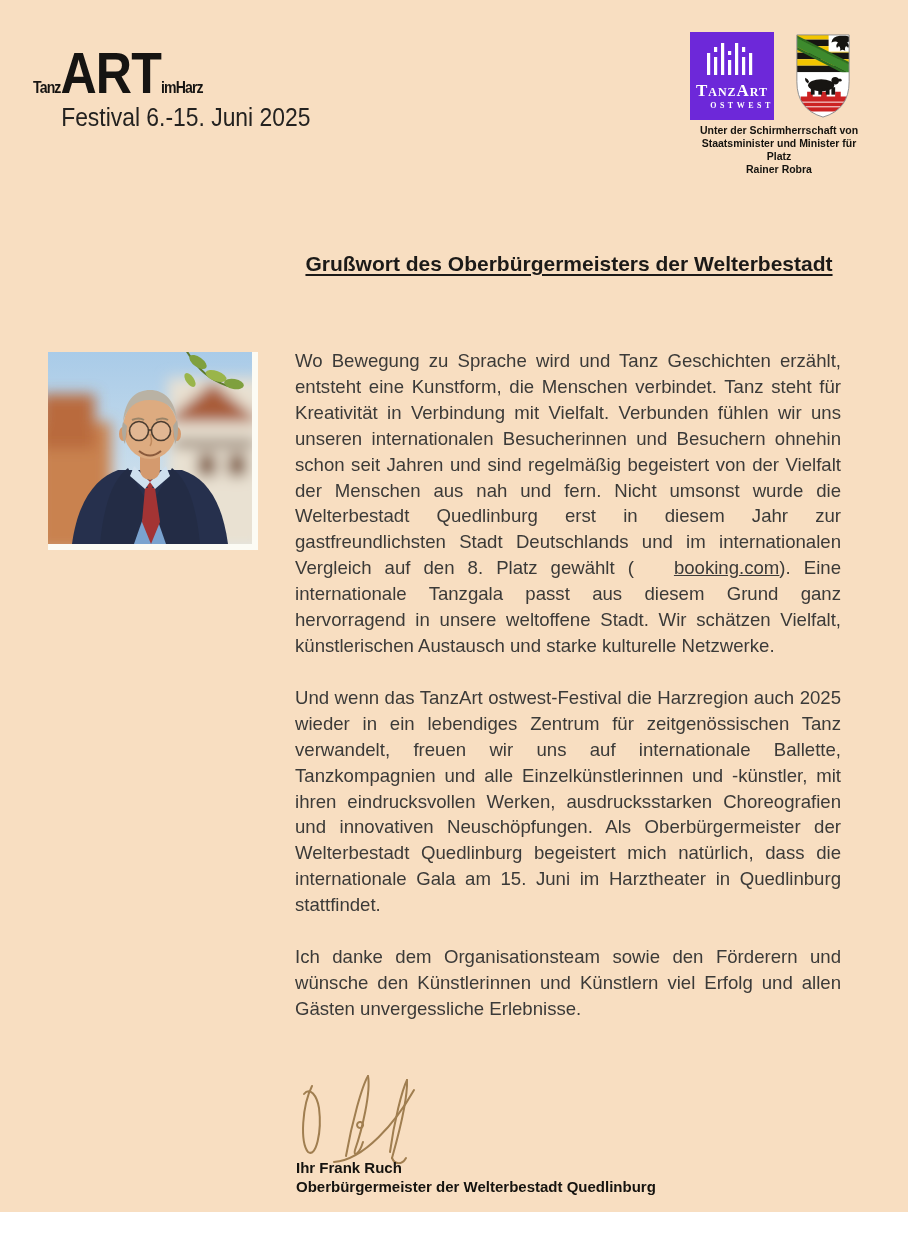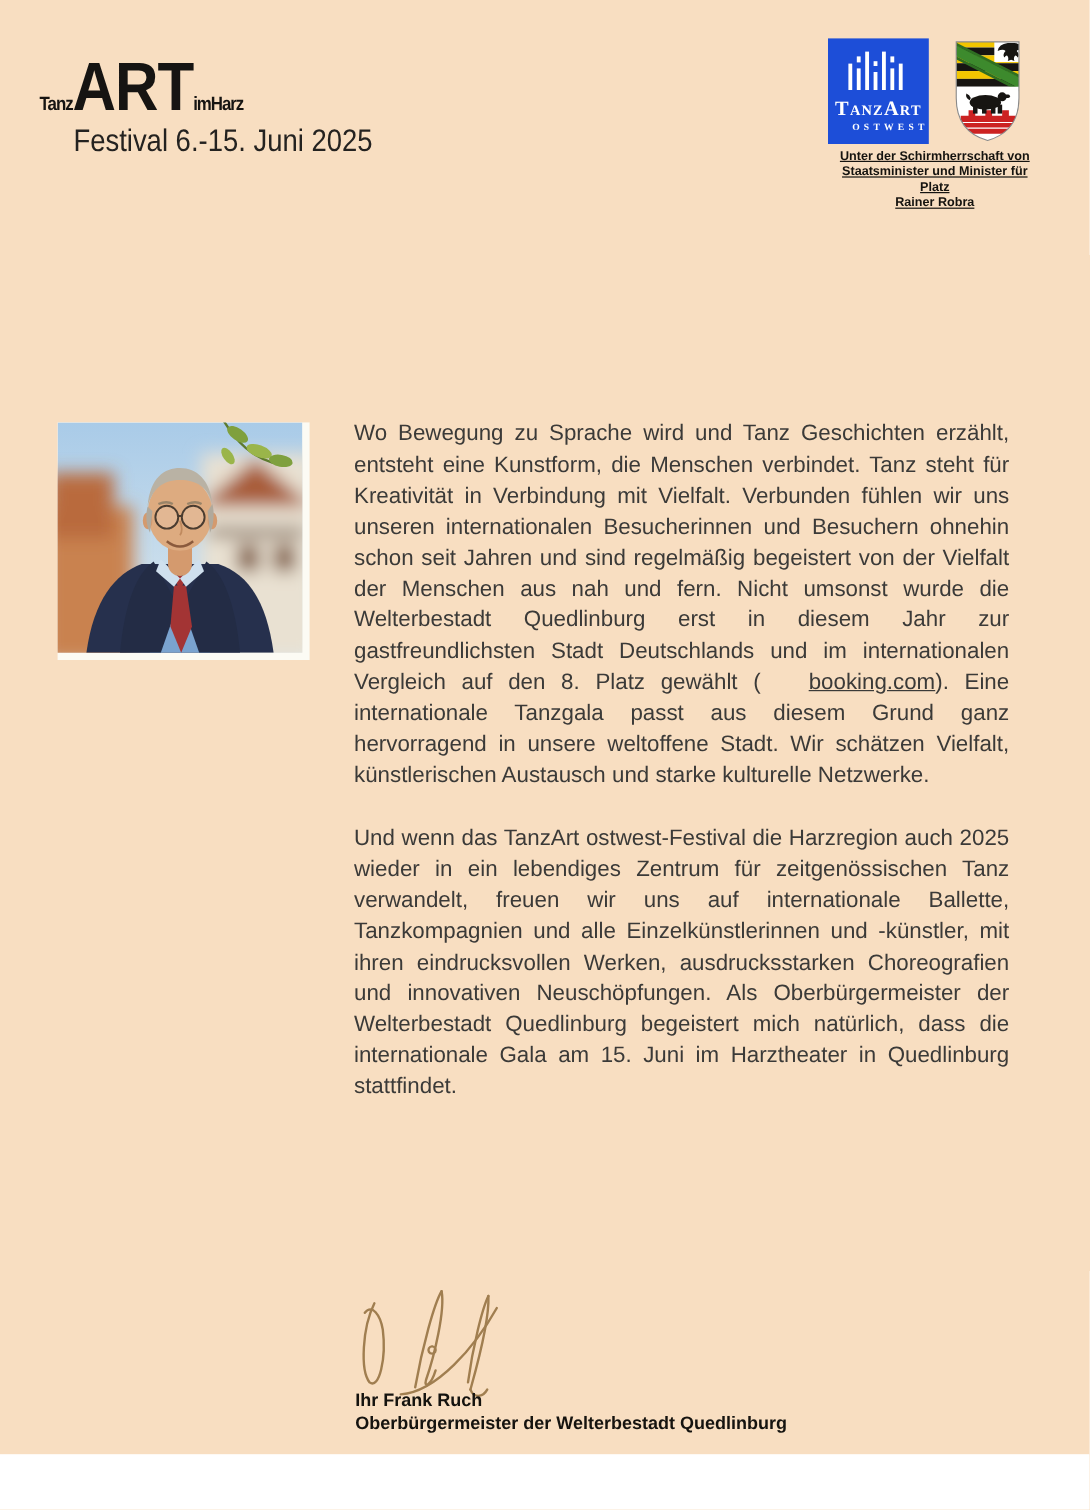--- a/index.html
+++ b/index.html
@@ -11,26 +11,26 @@
   }
 
   
   .brand { position:absolute; left:33px; top:40px; transform:scaleX(.88); transform-origin:left top; color:#161412; }
   .brand-line { display:flex; align-items:baseline; letter-spacing:-1px; font-weight:700; }
   .brand-part2 { font-size:57px; }
   .brand-sub { font-size:26px; font-weight:400; letter-spacing:0; margin:-4px 0 0 32px; color:#242220; }
 
   
   .logos { position:absolute; left:690px; top:32px; display:flex; gap:21px; align-items:flex-start; }
-  .tanzart-box { width:84px; height:88px; background:#1d4ed8; display:flex; flex-direction:column; align-items:center; justify-content:flex-start; }
+  .tanzart-box { width:84px; height:88px; background:#6d28d9; display:flex; flex-direction:column; align-items:center; justify-content:flex-start; }
   .eq { margin-top:9px; }
   .tanzart-name { color:#fff; font-family:"Liberation Serif","DejaVu Serif",serif; font-variant:small-caps; font-size:17px; line-height:15px; letter-spacing:1px; font-weight:700; }
   .tanzart-sub  { color:#fff; font-family:"Liberation Serif","DejaVu Serif",serif; font-variant:small-caps; font-size:12px; line-height:13px; letter-spacing:3.5px; font-weight:700; margin-left:20px; }
   .crest { width:56px; height:88px; }
-  .patronage { position:absolute; left:688px; top:124px; width:182px; text-align:center; font-size:10.5px; line-height:13px; font-weight:700; color:#15130f;text-decoration:underline; }
+  .patronage { position:absolute; left:688px; top:124px; width:182px; text-align:center; font-size:10.5px; line-height:13px; font-weight:700; color:#15130f; }
 
   
   .doc-title {
     position:absolute; left:295px; top:250px; width:548px;
     text-align:center; font-size:21px; line-height:27.5px; font-weight:700;
     color:#1c1a18; text-decoration:underline; text-underline-offset:3px; text-decoration-thickness:2px;
   }
 
   
   .photo-frame { position:absolute; left:48px; top:352px; width:210px; height:198px; background:#fcfbf4; }
@@ -123,20 +123,21 @@
     </svg>
   </div>
 
   <div class="patronage">
     <div>Unter der Schirmherrschaft von</div>
     <div>Staatsminister und Minister für Platz</div>
     <div>Rainer Robra</div>
   </div>
 
   <div class="doc-title">
+    <div>Grußwort des Oberbürgermeisters der Welterbestadt</div>
   </div>
 
   <div class="photo-frame">
     <svg width="204" height="192" viewBox="0 0 204 192">
       <defs>
         <linearGradient id="sky" x1="0" y1="0" x2="0" y2="1">
           <stop offset="0" stop-color="#a9cbe8"></stop>
             <stop offset="1" stop-color="#dce8ee"></stop>
         </linearGradient>
         <filter id="blr" x="-20%" y="-20%" width="140%" height="140%">
@@ -184,20 +185,21 @@
         <path d="M108,68 q7,-3 12,0" stroke="#9a8468" stroke-width="2" fill="none"></path>
         <path d="M91,99 Q102,108 113,99" stroke="#8a5a3c" stroke-width="2" fill="none"></path>
         <path d="M102,82 q3,8 0,12" stroke="#c08a5e" stroke-width="1.5" fill="none"></path>
       </g>
     </svg>
   </div>
 
   <div class="text-col">
     <p><span>Wo Bewegung zu Sprache wird und Tanz Geschichten erzählt, entsteht eine Kunstform, die Menschen verbindet. Tanz steht für Kreativität in Verbindung mit Vielfalt. Verbunden fühlen wir uns unseren internationalen Besucherinnen und Besuchern ohnehin schon seit Jahren und sind regelmäßig begeistert von der Vielfalt der Menschen aus nah und fern. Nicht umsonst wurde die Welterbestadt Quedlinburg erst in diesem Jahr zur gastfreundlichsten Stadt Deutschlands und im internationalen Vergleich auf den 8. Platz gewählt (</span><a href="#" class="booking-link">booking.com</a><span>). Eine internationale Tanzgala passt aus diesem Grund ganz hervorragend in unsere weltoffene Stadt. Wir schätzen Vielfalt, künstlerischen Austausch und starke kulturelle Netzwerke.</span></p>
     <p>Und wenn das TanzArt ostwest-Festival die Harzregion auch 2025 wieder in ein lebendiges Zentrum für zeitgenössischen Tanz verwandelt, freuen wir uns auf internationale Ballette, Tanzkompagnien und alle Einzelkünstlerinnen und -künstler, mit ihren eindrucksvollen Werken, ausdrucksstarken Choreografien und innovativen Neuschöpfungen. Als Oberbürgermeister der Welterbestadt Quedlinburg begeistert mich natürlich, dass die internationale Gala am 15. Juni im Harztheater in Quedlinburg stattfindet.</p>
+    <p>Ich danke dem Organisationsteam sowie den Förderern und wünsche den Künstlerinnen und Künstlern viel Erfolg und allen Gästen unvergessliche Erlebnisse.</p>
   </div>
 
   <svg class="sig-svg" width="140" height="100" viewBox="0 0 140 100">
     <g fill="none" stroke="#a07e50" stroke-width="2" stroke-linecap="round">
       <path d="M16,22 C6,42 4,78 12,88 C20,94 26,68 23,44 C21,32 14,22 8,30"></path>
       <path d="M50,92 C56,58 66,22 72,12"></path>
       <path d="M72,12 C75,28 66,66 59,86 C57,93 63,91 67,78"></path>
       <path d="M64,58 a3,3 0 1 0 0.1,0"></path>
       <path d="M94,88 C98,58 106,26 111,16"></path>
       <path d="M111,16 C112,38 101,76 96,94"></path>

